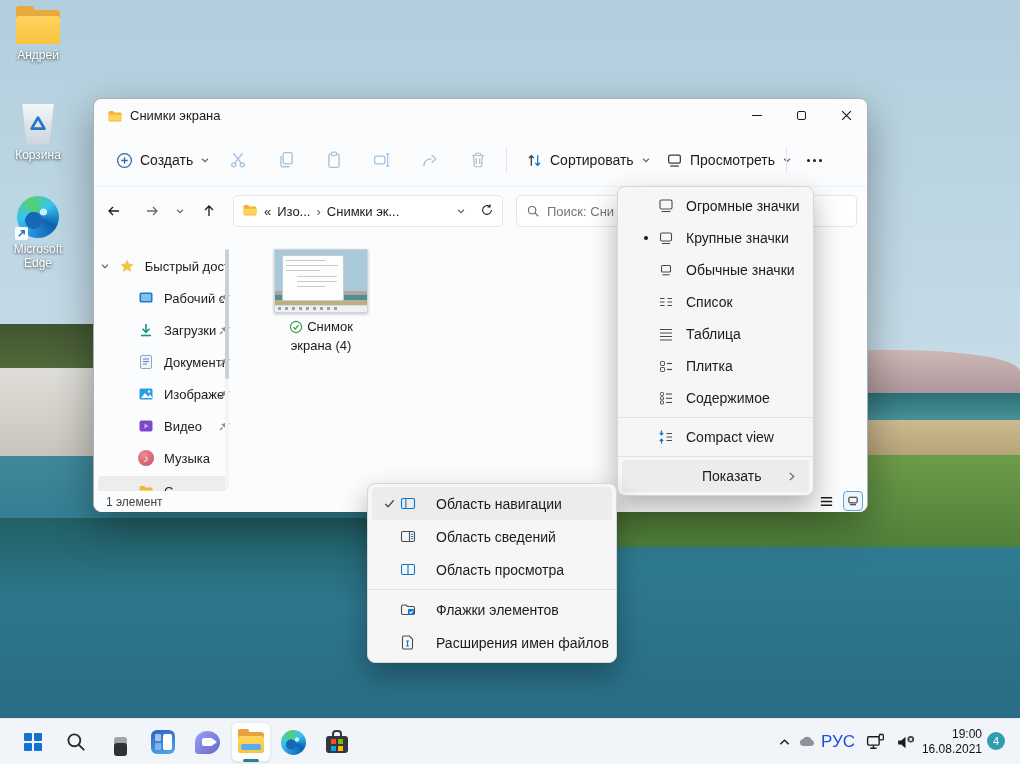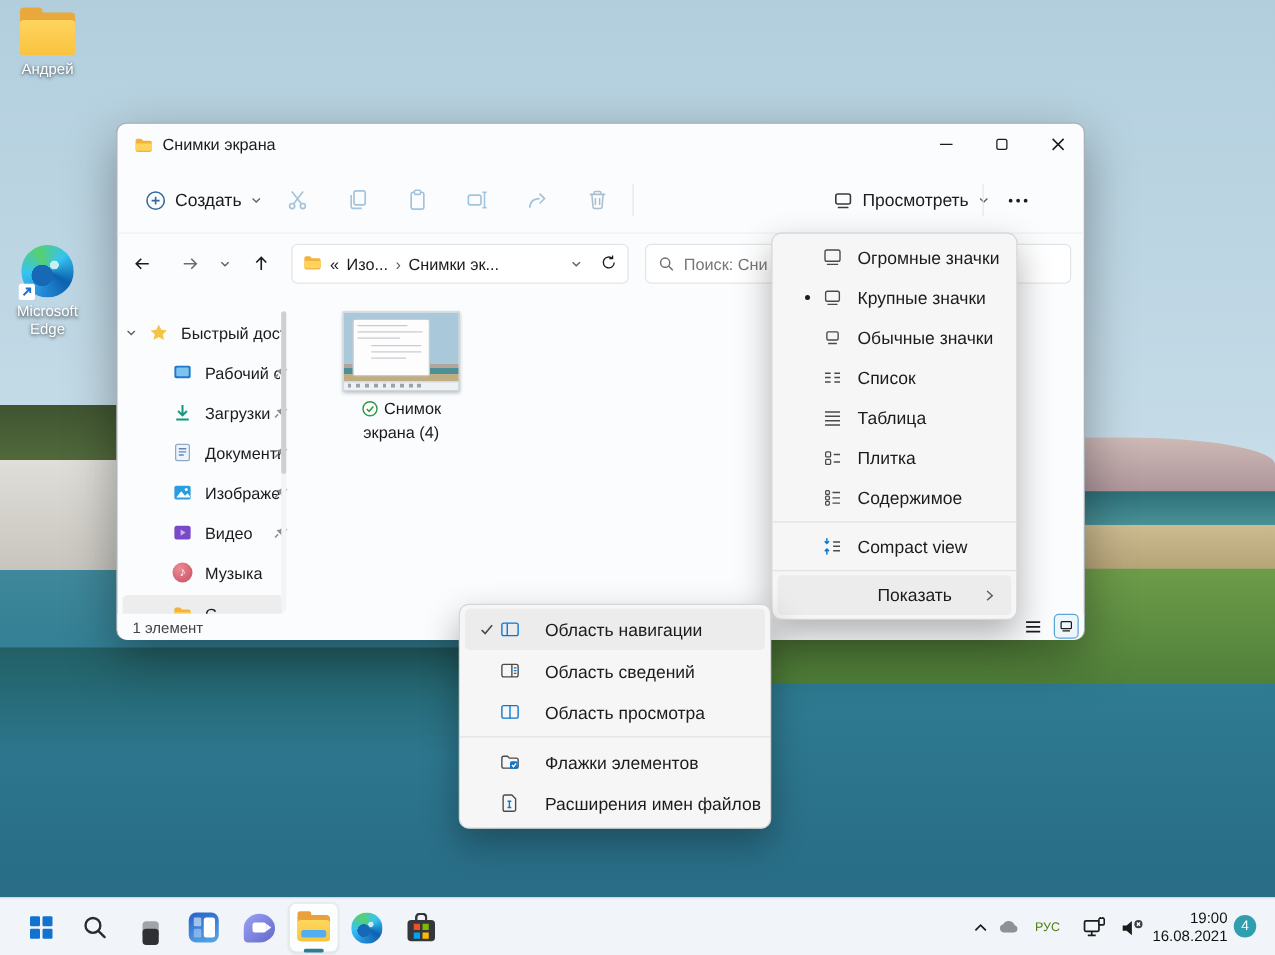--- a/index.html
+++ b/index.html
@@ -95,21 +95,21 @@
   .cam{position:relative;width:11px;height:8px;background:#fff;border-radius:2px}
   .cam:after{content:"";position:absolute;right:-4px;top:1px;border-left:4px solid #fff;border-top:3px solid rgba(0,0,0,0);border-bottom:3px solid rgba(0,0,0,0)}
   .tv-back{position:absolute;right:8px;top:9px;width:13px;height:13px;border-radius:3px;background:#a0a5ab}
   .tv-front{position:absolute;left:8px;top:15px;width:13px;height:13px;border-radius:3px;background:#2e3034}
   .store-ic{position:relative;width:24px;height:24px}
   .store-ic .handle{position:absolute;left:7px;top:0;width:10px;height:9px;border:2.5px solid #35373c;border-bottom:none;border-radius:4px 4px 0 0}
   .store-ic .body{position:absolute;left:1px;top:6px;width:22px;height:17px;background:#35373c;border-radius:3px}
   .store-ic .t{position:absolute;width:5px;height:5px}
   .edge-sm{width:25px;height:25px}
   .tray{position:absolute;top:0;height:46px;display:flex;align-items:center;justify-content:center}
-  .traytxt{font-size:10px;color:#4d7c0f}
+  .traytxt{font-size:17px;color:#1d4ed8}
   .clock{position:absolute;left:898px;top:8px;width:84px;text-align:right;font-size:12px;line-height:15px;color:#111}
   .badge{position:absolute;left:987px;top:732px;width:18px;height:18px;border-radius:50%;background:#2f9faf;color:#fff;font-size:11px;display:flex;align-items:center;justify-content:center}
 </style>
 </head>
 <body>
 
 <div id="screen">
 
   <div class="wp water"></div>
   <div class="wp mount"></div>
@@ -120,20 +120,28 @@
   <div class="wp sandL"></div>
   <div class="wp reflect"></div>
 
   <div class="dicon" style="left:0;top:10px">
     <div class="fold-big">
         <div class="back"></div>
         <div class="tab"></div>
         <div class="front"></div>
       </div>
     <div class="lbl">Андрей</div>
+  </div>
+  <div class="dicon" style="left:0;top:104px">
+    <div class="bin">
+      <svg width="22" height="22" viewBox="0 0 24 24">
+          <path d="M12 5 L19 17 H5 Z" fill="none" stroke="#2574c9" stroke-width="3" stroke-linejoin="round"></path>
+        </svg>
+    </div>
+    <div class="lbl">Корзина</div>
   </div>
   <div class="dicon" style="left:0;top:196px">
     <div class="edge-ball">
       <span class="shortcut">
         <svg width="9" height="9" viewBox="0 0 10 10">
             <path d="M2 8 L8 2 M4 2 H8 V6" stroke="#1b6fd0" stroke-width="1.6" fill="none"></path>
           </svg>
       </span>
     </div>
     <div class="lbl" style="width:64px;margin:4px auto 0">Microsoft Edge</div>
@@ -206,20 +214,30 @@
       </div>
       <div class="ibtn" style="left:366px">
         <svg width="18" height="18" viewBox="0 0 16 16">
             <path d="M2.5 4 h11 M5.5 4 V3 a1 1 0 0 1 1-1 h3 a1 1 0 0 1 1 1 v1 M4 4 l.8 9 a1.2 1.2 0 0 0 1.2 1 h4 a1.2 1.2 0 0 0 1.2-1 L12 4" fill="none" stroke="#a9bfce" stroke-width="1.1"></path>
             <path d="M6.5 6.5 v5 M9.5 6.5 v5" stroke="#a9bfce" stroke-width="1.1"></path>
           </svg>
       </div>
 
       <div class="vsep" style="left:412px"></div>
 
+      <div class="tbtn" style="left:422px">
+        <svg width="17" height="17" viewBox="0 0 16 16">
+            <path d="M5 13 V3.5 M2.8 5.7 L5 3.4 L7.2 5.7" fill="none" stroke="#3a3a3a" stroke-width="1.2"></path>
+            <path d="M11 3 v9.5 M8.8 10.3 L11 12.6 L13.2 10.3" fill="none" stroke="#0b76d0" stroke-width="1.2"></path>
+          </svg>
+        <span>Сортировать</span>
+        <svg width="10" height="10" viewBox="0 0 12 12">
+            <path d="M2.5 4.5 L6 8 L9.5 4.5" fill="none" stroke="#5f5f5f" stroke-width="1.3"></path>
+          </svg>
+      </div>
       <div class="tbtn" style="left:562px">
         <svg width="17" height="17" viewBox="0 0 16 16">
             <rect x="2.5" y="3" width="11" height="7.5" rx="1.5" fill="none" stroke="#3a3a3a" stroke-width="1.2"></rect>
             <path d="M4 13.2 h8" stroke="#3a3a3a" stroke-width="1.2"></path>
           </svg>
         <span>Просмотреть</span>
         <svg width="10" height="10" viewBox="0 0 12 12">
             <path d="M2.5 4.5 L6 8 L9.5 4.5" fill="none" stroke="#5f5f5f" stroke-width="1.3"></path>
           </svg>
       </div>

